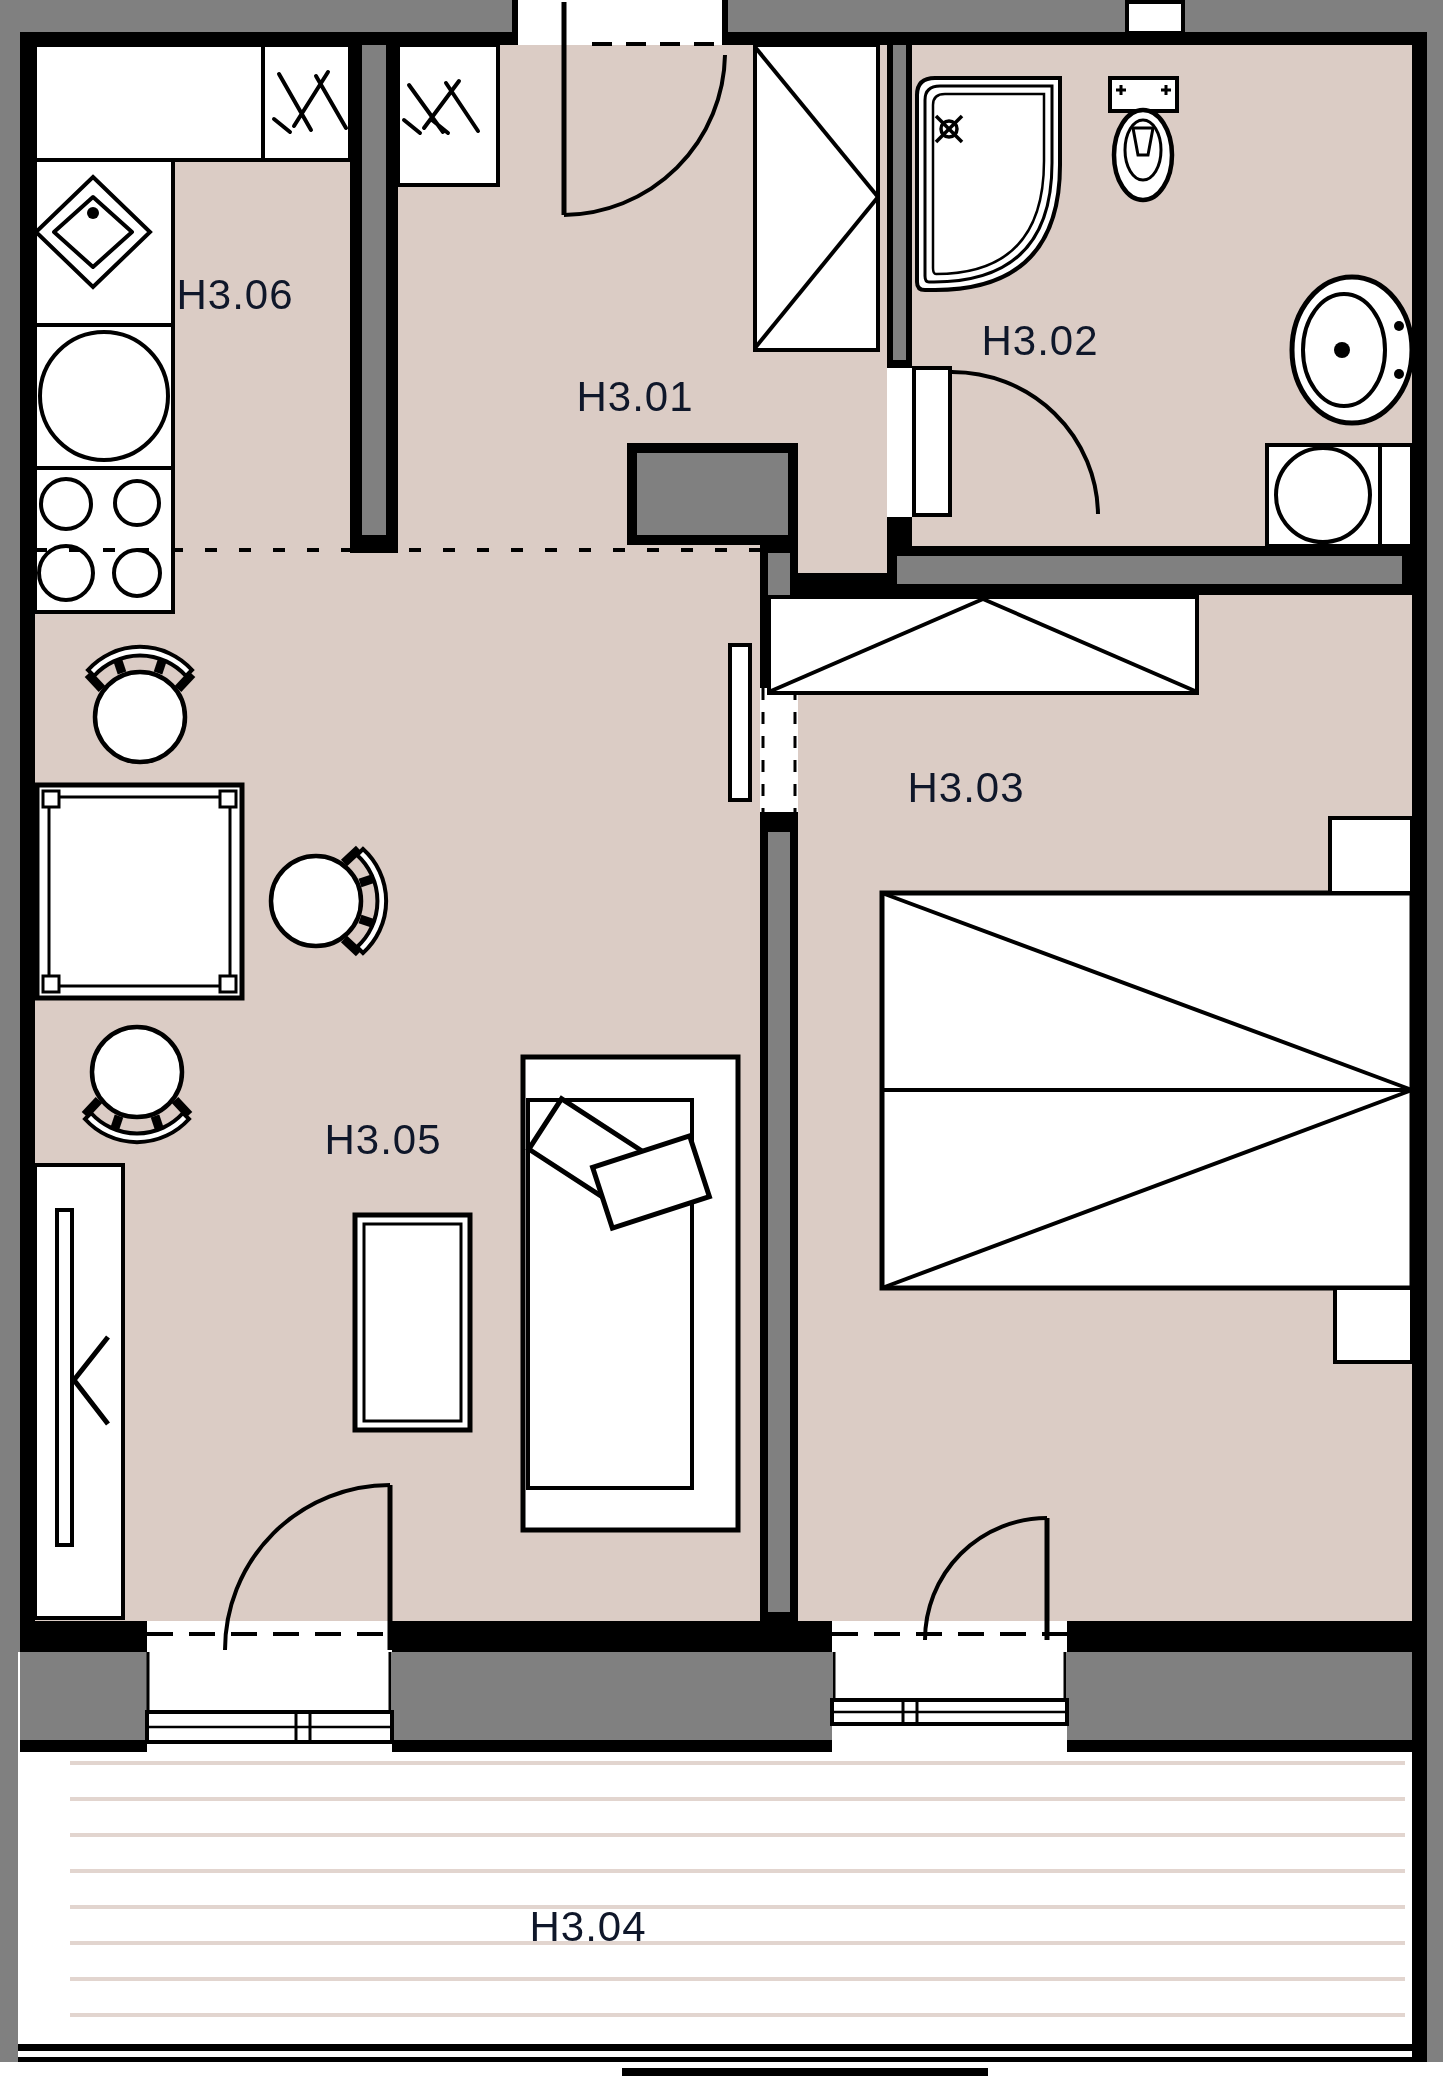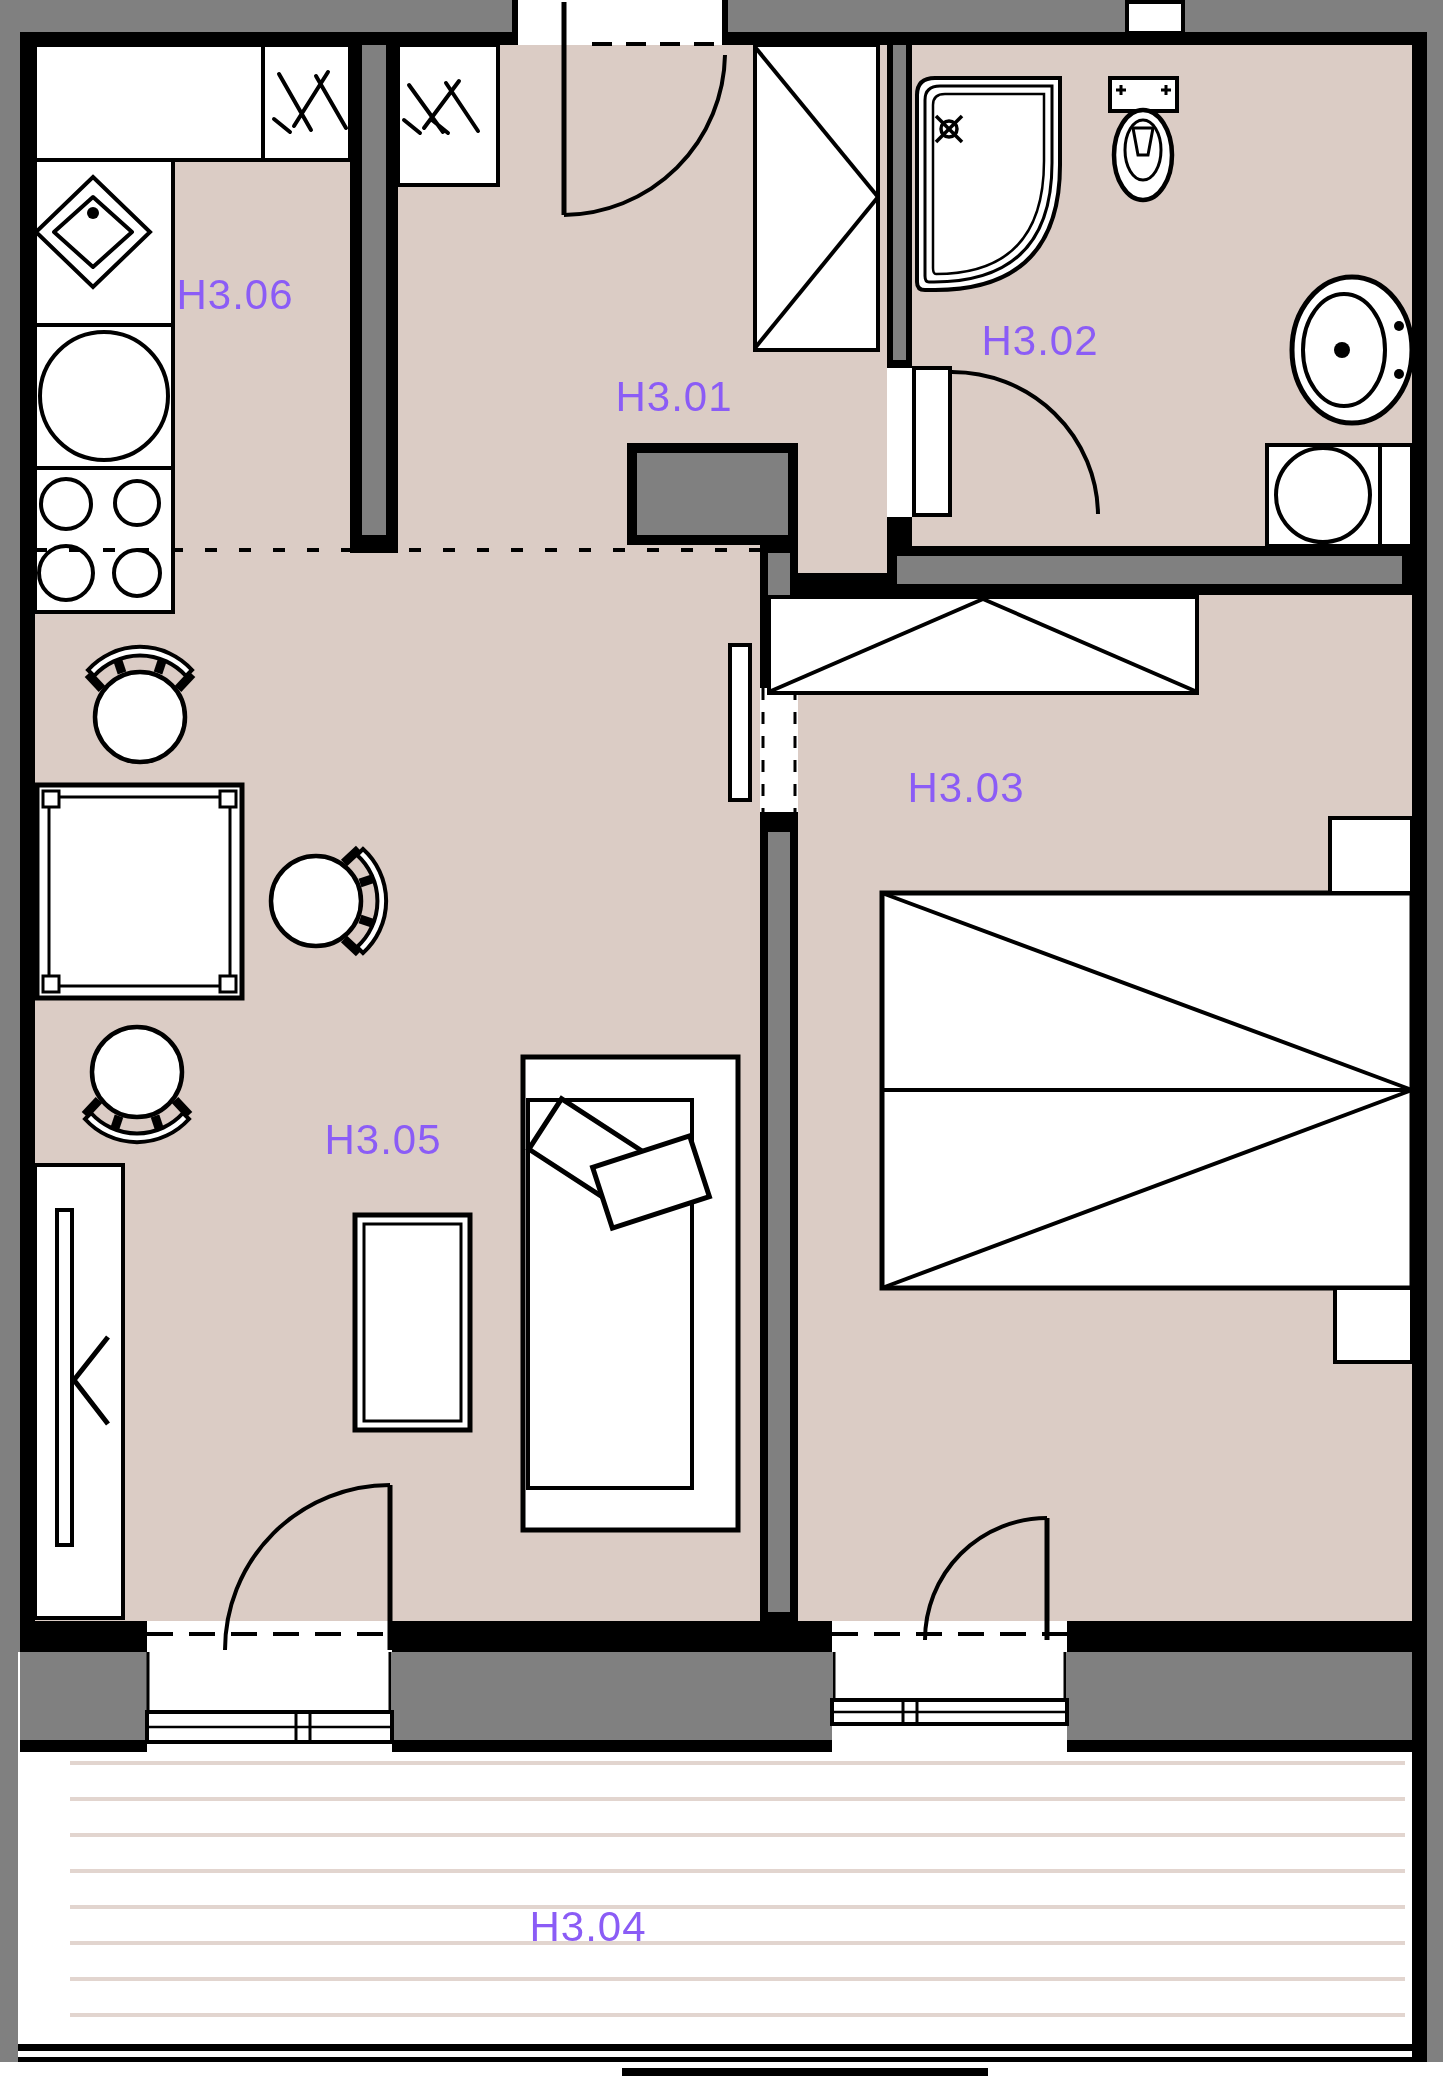--- a/index.html
+++ b/index.html
@@ -1,20 +1,20 @@
 <!DOCTYPE html>
 <html><head>
 <meta charset="utf-8">
 <style>
   html,body{margin:0;padding:0;background:#fff;}
   #plan{position:relative;width:1443px;height:2076px;background:#ffffff;
         font-family:"Liberation Sans", sans-serif;overflow:hidden;}
   #plan svg{position:absolute;left:0;top:0;}
   .room-label{position:absolute;transform:translate(-50%,-50%);
-      font-size:42px;color:#8b5cf6;letter-spacing:1px;white-space:nowrap;}
+      font-size:42px;color:#0f172a;letter-spacing:1px;white-space:nowrap;}
 </style>
 </head>
 <body>
 
 <div id="plan">
 <svg width="1443" height="2076" viewBox="0 0 1443 2076">
 
   <g>
     <rect x="35" y="45" width="852" height="508" fill="#dbccc5"></rect>
     <rect x="35" y="553" width="725" height="1068" fill="#dbccc5"></rect>
@@ -241,19 +241,19 @@
     <path d="M1047,1518 A122,122 0 0 0 925,1640" fill="none" stroke="#000" stroke-width="4"></path>
     <rect x="832" y="1700" width="235" height="24" fill="#fff" stroke="#000" stroke-width="4"></rect>
     <line x1="832" y1="1712" x2="1067" y2="1712" stroke="#000" stroke-width="2.5"></line>
     <line x1="903" y1="1700" x2="903" y2="1724" stroke="#000" stroke-width="3"></line>
     <line x1="917" y1="1700" x2="917" y2="1724" stroke="#000" stroke-width="3"></line>
   </g>
 
   <line x1="35" y1="550" x2="760" y2="550" stroke="#000" stroke-width="4" stroke-dasharray="12 22"></line>
 </svg>
 
-  <div class="room-label" style="left:674px;top:397px">H3.01</div>
+  <div class="room-label" style="left:635px;top:397px">H3.01</div>
   <div class="room-label" style="left:1040px;top:341px">H3.02</div>
   <div class="room-label" style="left:966px;top:788px">H3.03</div>
   <div class="room-label" style="left:588px;top:1927px">H3.04</div>
   <div class="room-label" style="left:383px;top:1140px">H3.05</div>
   <div class="room-label" style="left:235px;top:295px">H3.06</div>
 </div>
 
 </body></html>

